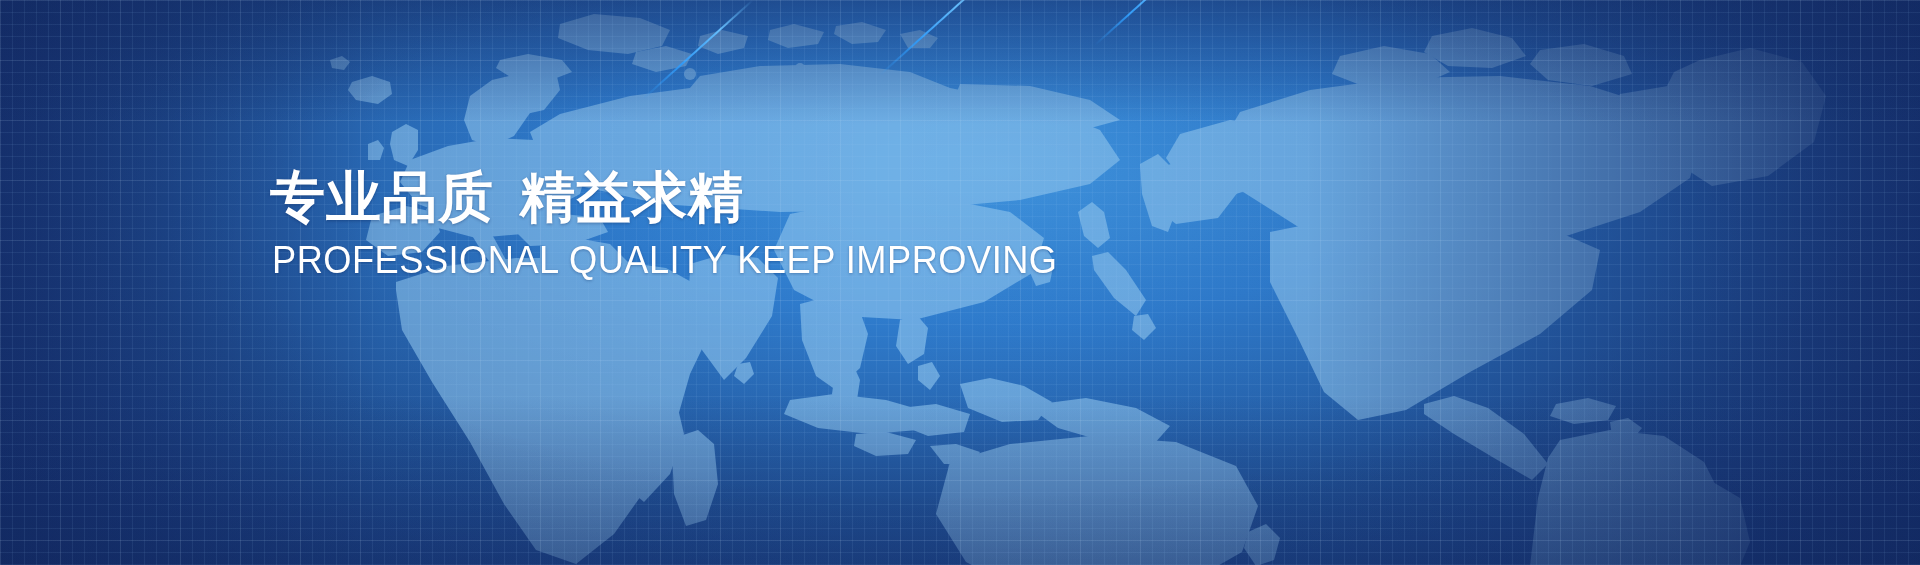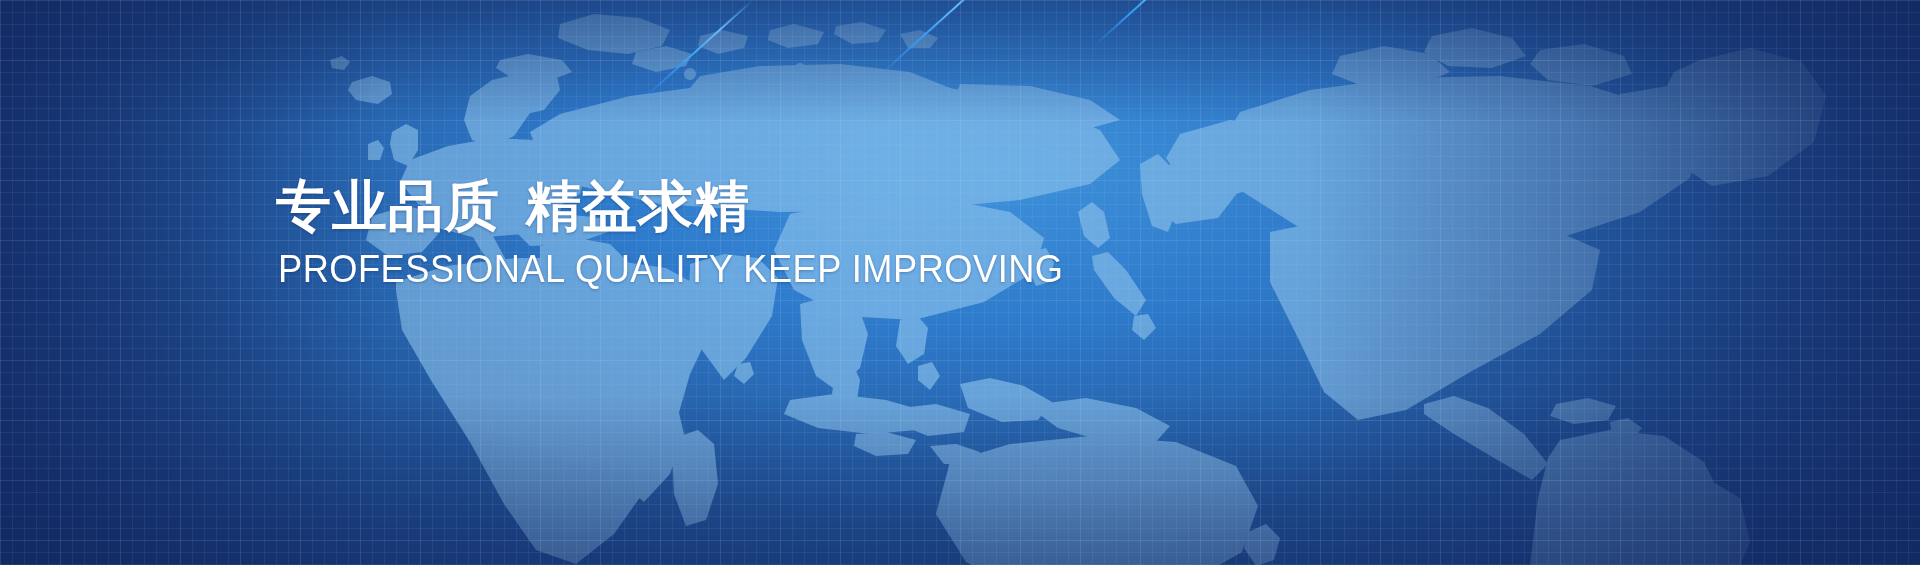--- a/index.html
+++ b/index.html
@@ -78,24 +78,23 @@
   .grid-soft{
     background-image:
       linear-gradient(to right, rgba(255,255,255,0.05) 1px, transparent 1px),
       linear-gradient(to bottom, rgba(255,255,255,0.05) 1px, transparent 1px);
     background-size:60px 60px;
   }
 
   
   .copy{
     position:absolute;
-    left:276px;
+    left:270px;
     top:168px;
     z-index:12;
-    margin-top:9px;
   }
   .headline{
     margin:0;
     color:#ffffff;
     font-family:"DejaVu Sans","Liberation Sans",sans-serif;
     font-size:55px;
     font-weight:700;
     line-height:1.08;
     letter-spacing:1px;
     white-space:nowrap;

